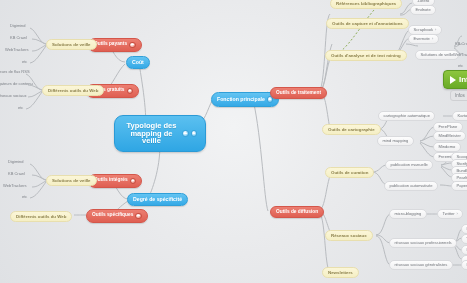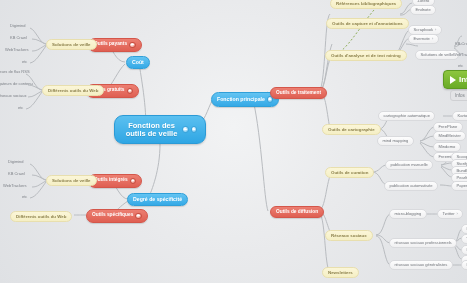--- a/index.html
+++ b/index.html
@@ -198,21 +198,21 @@
 
     <path d="M454,243 C458,243 458,230 462,229"></path>
     <path d="M454,243 C458,242 458,238 462,238"></path>
     <path d="M454,244 C458,246 458,250 462,250"></path>
     <path d="M454,245 C458,252 458,259 462,259"></path>
 
     <path d="M452,265 C456,265 458,265 462,265"></path>
   </svg>
 
   <div class="node n-central" style="left:114px;top:115px;">
-    <span class="txt">Fonction des outils de veille</span>
+    <span class="txt">Typologie des mapping de veille</span>
     <span class="dot minus"></span>
     <span class="dot minus"></span>
   </div>
 
   <div class="node n-blue" style="left:126px;top:56px;">
     <span class="txt">Coût</span>
   </div>
 
   <div class="node n-blue" style="left:211px;top:92px;">
     <span class="txt">Fonction principale</span>

